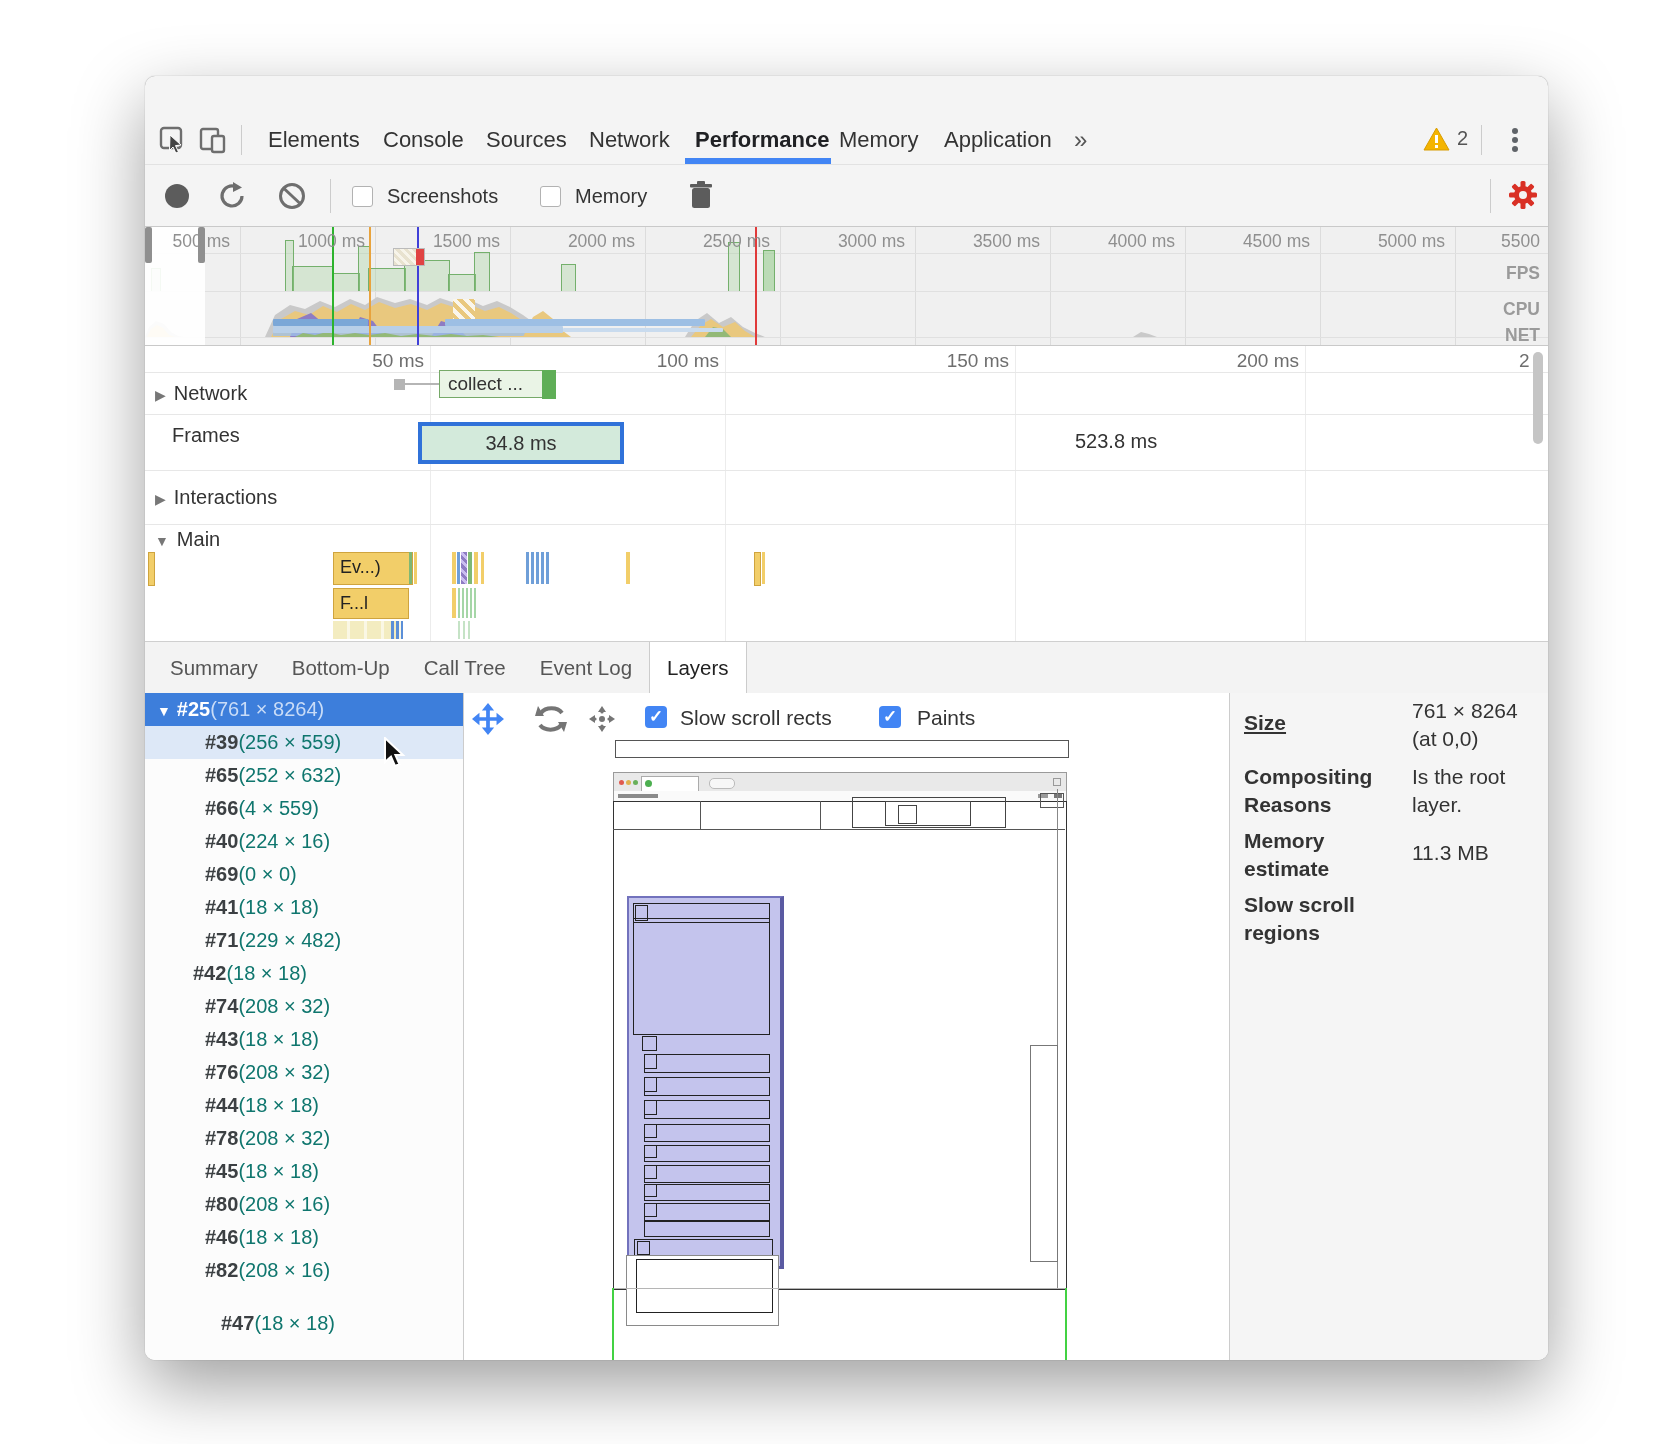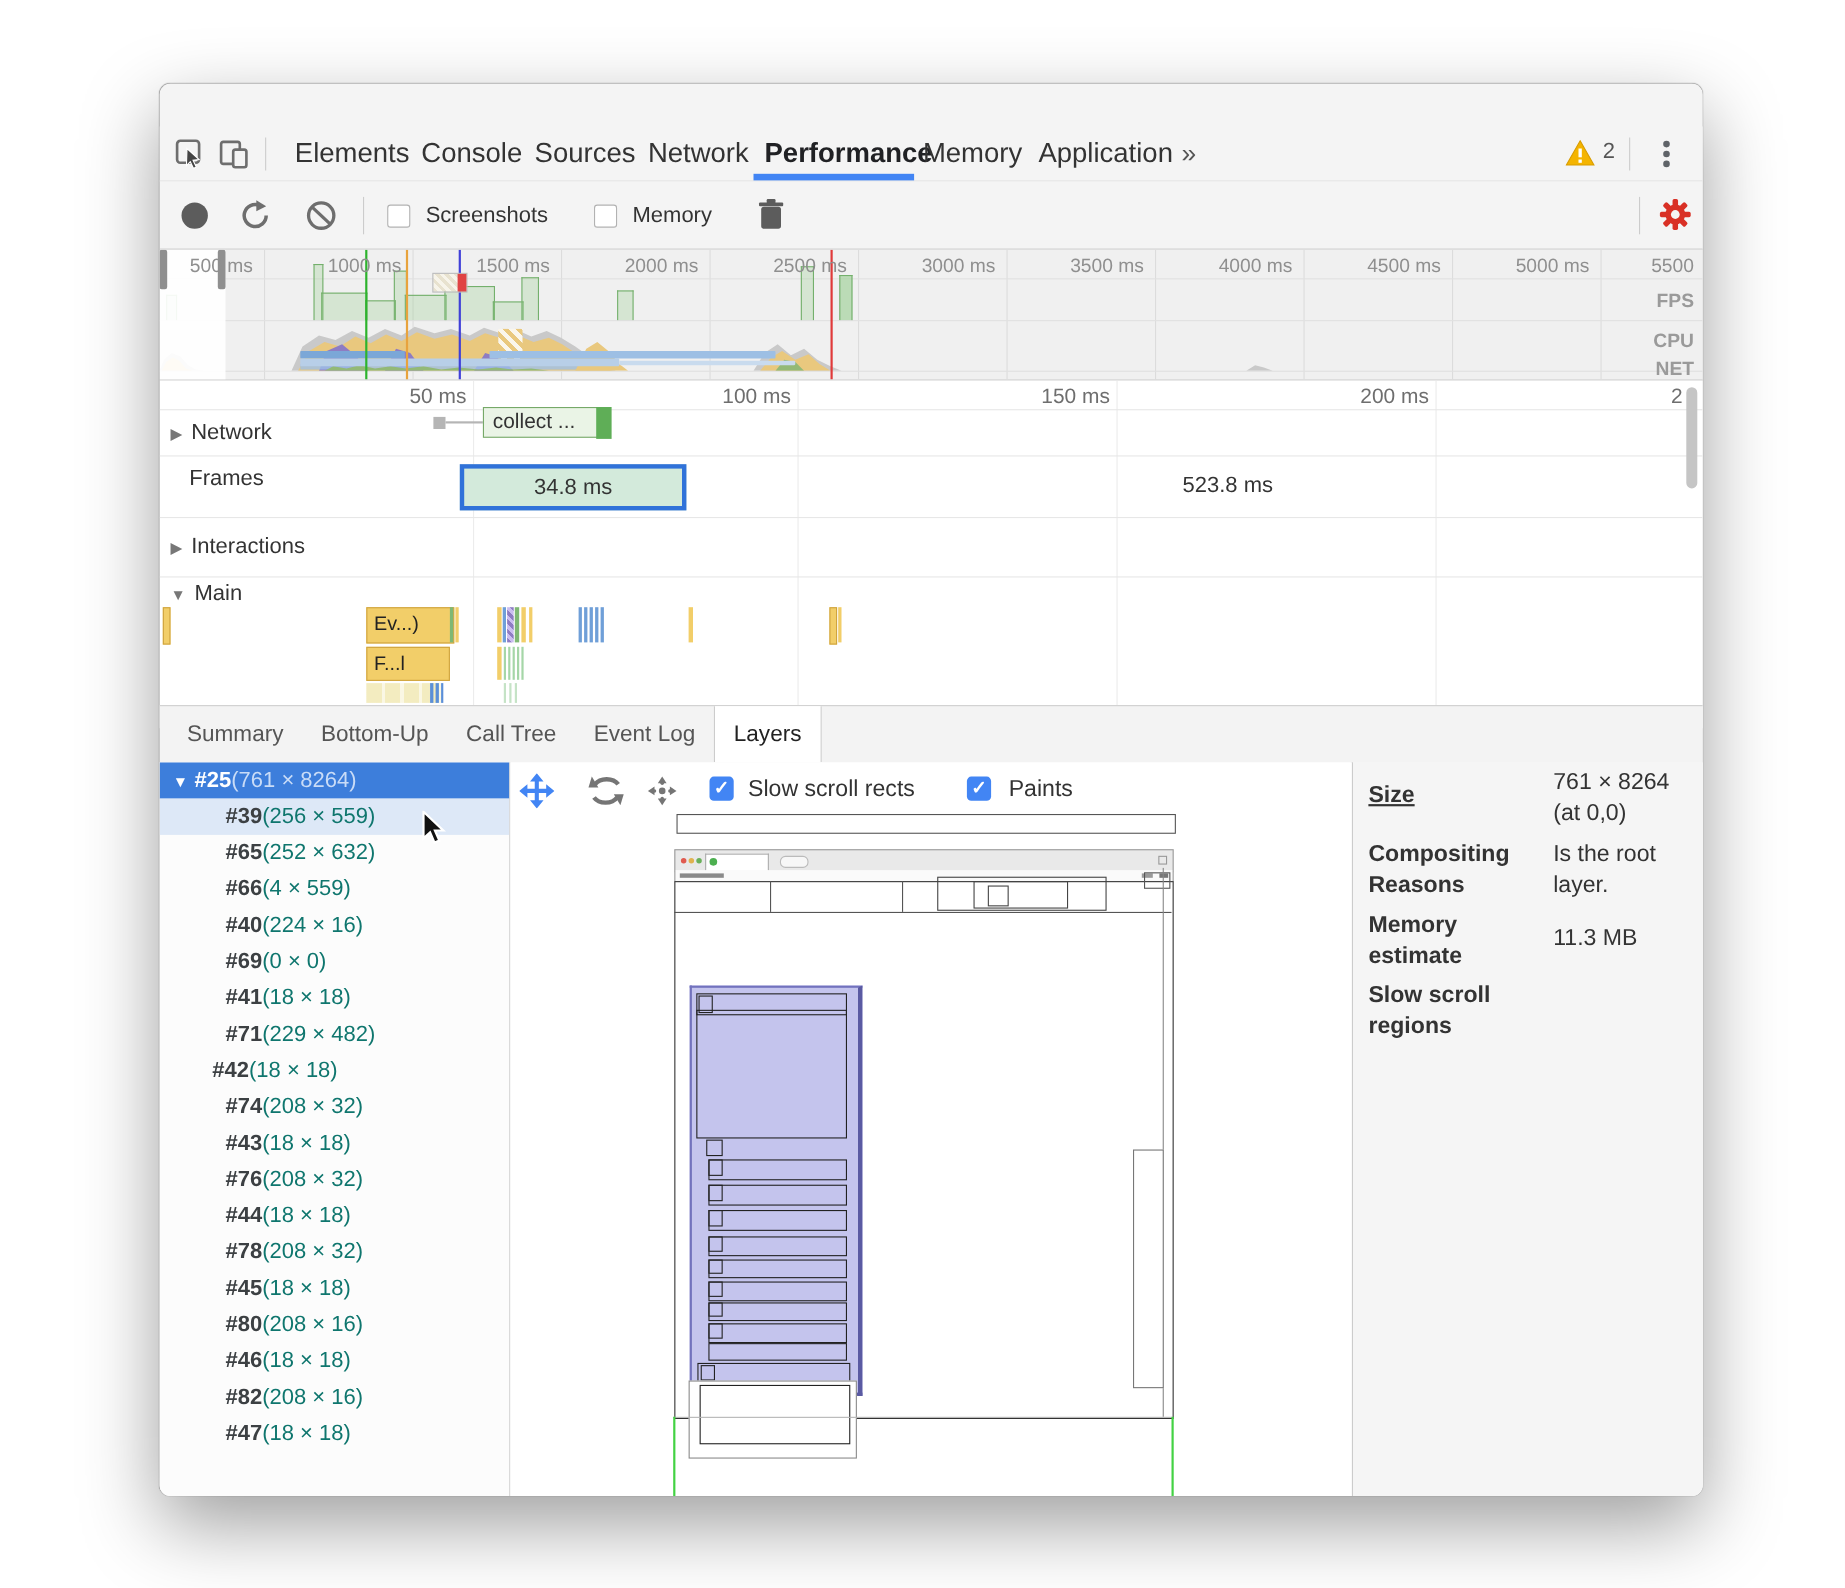--- a/index.html
+++ b/index.html
@@ -11,21 +11,21 @@
 
   
   .titlebar{position:absolute;left:0;top:0;width:100%;height:38px;
             background:linear-gradient(#ececec,#d7d7d7);border-bottom:1px solid #ababab;}
   .light{position:absolute;top:10px;width:18px;height:18px;border-radius:50%;}
   .title-text{position:absolute;left:0;top:0;width:100%;height:38px;line-height:38px;text-align:center;
               font-size:20px;color:#3d3d3d;}
 
   
   .tabbar{position:absolute;left:0;top:39px;width:100%;height:49px;background:#f4f4f4;border-bottom:1px solid #e2e2e2;}
-  .tabbar .tab{position:absolute;top:0;height:49px;line-height:49px;font-size:25px;color:#333;padding:0 2px;}
+  .tabbar .tab{position:absolute;top:0;height:49px;line-height:49px;font-size:22px;color:#333;padding:0 2px;}
   .tab-underline{position:absolute;height:6px;background:#4285f4;bottom:0;}
   .vdiv{position:absolute;width:1px;background:#ccc;}
   .warn-count{position:absolute;font-size:20px;color:#555;}
 
   
   .toolbar{position:absolute;left:0;top:89px;width:100%;height:61px;background:#f4f4f4;border-bottom:1px solid #c9c9c9;}
   .cb{position:absolute;width:19px;height:19px;background:#fff;border:1.5px solid #b2b2b2;border-radius:3px;}
   .tool-label{position:absolute;font-size:20px;color:#333;}
 
   
@@ -369,21 +369,21 @@
         <div class="trow" style="top:264px;"><span style="padding-left:48px;" class="lid">#42</span><span class="lsz">(18 × 18)</span></div>
         <div class="trow" style="top:297px;"><span style="padding-left:60px;" class="lid">#74</span><span class="lsz">(208 × 32)</span></div>
         <div class="trow" style="top:330px;"><span style="padding-left:60px;" class="lid">#43</span><span class="lsz">(18 × 18)</span></div>
         <div class="trow" style="top:363px;"><span style="padding-left:60px;" class="lid">#76</span><span class="lsz">(208 × 32)</span></div>
         <div class="trow" style="top:396px;"><span style="padding-left:60px;" class="lid">#44</span><span class="lsz">(18 × 18)</span></div>
         <div class="trow" style="top:429px;"><span style="padding-left:60px;" class="lid">#78</span><span class="lsz">(208 × 32)</span></div>
         <div class="trow" style="top:462px;"><span style="padding-left:60px;" class="lid">#45</span><span class="lsz">(18 × 18)</span></div>
         <div class="trow" style="top:495px;"><span style="padding-left:60px;" class="lid">#80</span><span class="lsz">(208 × 16)</span></div>
         <div class="trow" style="top:528px;"><span style="padding-left:60px;" class="lid">#46</span><span class="lsz">(18 × 18)</span></div>
         <div class="trow" style="top:561px;"><span style="padding-left:60px;" class="lid">#82</span><span class="lsz">(208 × 16)</span></div>
-        <div class="trow" style="top:594px;"><span style="padding-left:60px;" class="lid">#47</span><span class="lsz">(18 × 18)</span></div>
+        <div class="trow" style="top:614px;margin-left:16px;"><span style="padding-left:60px;" class="lid">#47</span><span class="lsz">(18 × 18)</span></div>
       </div>
 
       <svg class="cursor-svg" style="left:238px;top:44px;" width="24" height="34" viewBox="0 0 24 34">
         <path d="M2 1 L2 25 L8 19.6 L12 29 L16.4 27.2 L12.4 18 L20 18 Z" fill="#111" stroke="#fff" stroke-width="2"></path>
       </svg>
 
       <div class="canvas-area">
 
         <span class="abs" style="left:8px;top:10px;">
           <svg width="32" height="32" viewBox="0 0 24 24">

